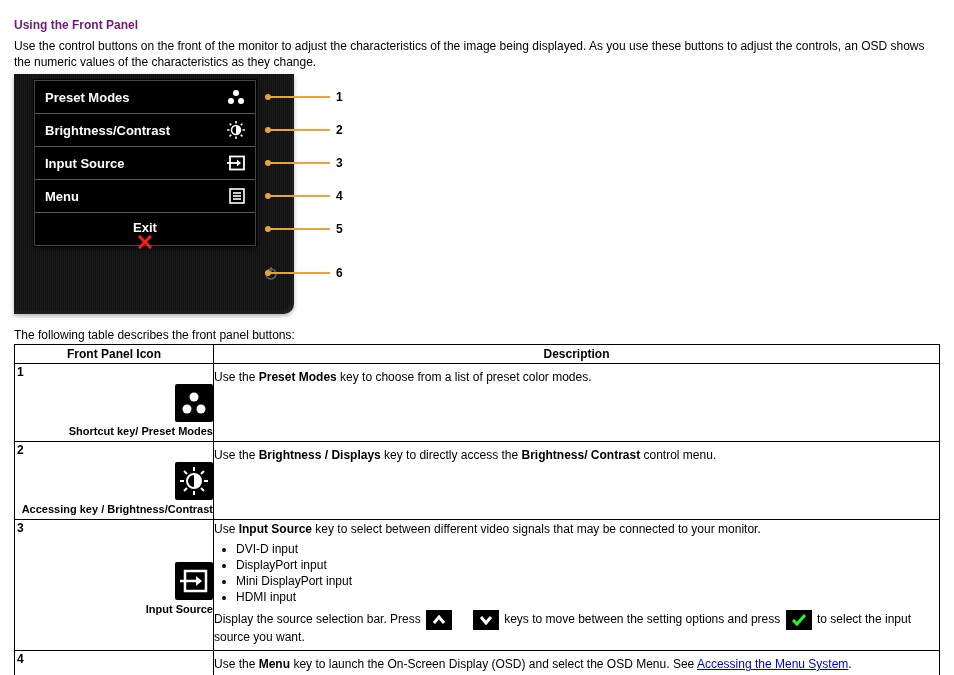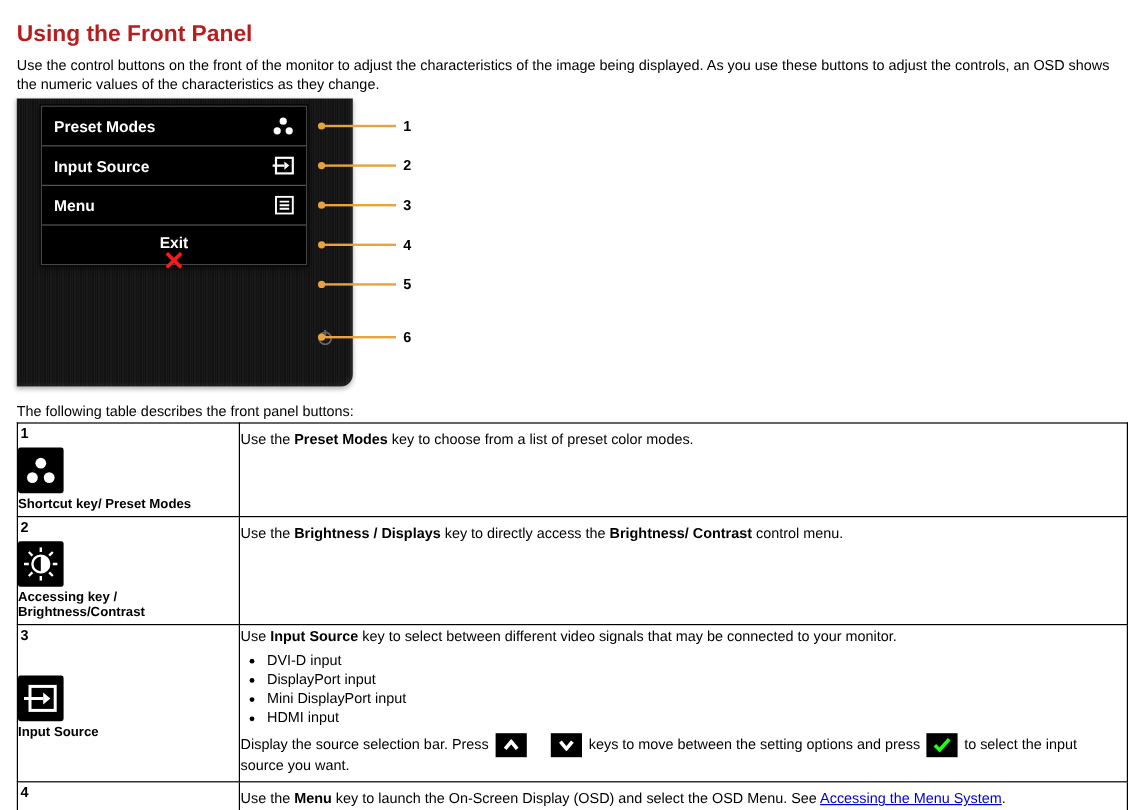--- a/index.html
+++ b/index.html
@@ -6,22 +6,22 @@
     margin: 0;
     padding: 14px;
     font-family: "Trebuchet MS", "Segoe UI", Arial, sans-serif;
     font-size: 12px;
     color: #000;
     background: #fff;
     width: 954px;
     box-sizing: border-box;
   }
   h2 {
-    color: #b91c1c;
-    font-size: 19px;
+    color: #701a75;
+    font-size: 12px;
     margin: 4px 0 6px 0;
     font-weight: bold;
   }
   .intro {
     line-height: 1.35;
     margin-bottom: 4px;
   }
 
   .panel-figure {
     position: relative;
@@ -100,21 +100,21 @@
     font-weight: bold;
     text-align: center;
     padding: 2px 4px;
   }
   .rownum {
     font-weight: bold;
     padding: 1px 2px;
     display: block;
   }
   .iconcell {
-    text-align: left;
+    text-align: right;
     padding-top: 4px;
   }
   .bigicon {
     width: 38px;
     height: 38px;
     background: #000;
     color: #fff;
     border-radius: 2px;
     display: inline-flex;
     align-items: center;
@@ -167,20 +167,39 @@
       <span>Preset Modes</span>
       <span>
         <svg width="18" height="16" viewBox="0 0 18 16">
             <circle cx="9" cy="4" r="3" fill="#fff"></circle>
             <circle cx="4" cy="12" r="3" fill="#fff"></circle>
             <circle cx="14" cy="12" r="3" fill="#fff"></circle>
           </svg>
       </span>
     </div>
     <div class="osd-row">
+      <span>Brightness/Contrast</span>
+      <span>
+        <svg width="18" height="18" viewBox="0 0 18 18">
+            <circle cx="9" cy="9" r="4.5" fill="none" stroke="#fff" stroke-width="1.5"></circle>
+            <path d="M9 4.5 A4.5 4.5 0 0 1 9 13.5 Z" fill="#fff"></path>
+            <g stroke="#fff" stroke-width="1.5">
+              <line x1="9" y1="0" x2="9" y2="2.5"></line>
+              <line x1="9" y1="15.5" x2="9" y2="18"></line>
+              <line x1="0" y1="9" x2="2.5" y2="9"></line>
+              <line x1="15.5" y1="9" x2="18" y2="9"></line>
+              <line x1="2.6" y1="2.6" x2="4.3" y2="4.3"></line>
+              <line x1="13.7" y1="13.7" x2="15.4" y2="15.4"></line>
+              <line x1="2.6" y1="15.4" x2="4.3" y2="13.7"></line>
+              <line x1="13.7" y1="4.3" x2="15.4" y2="2.6"></line>
+            </g>
+          </svg>
+      </span>
+    </div>
+    <div class="osd-row">
       <span>Input Source</span>
       <span>
         <svg width="18" height="16" viewBox="0 0 18 16">
             <rect x="3" y="1.5" width="14" height="13" fill="none" stroke="#fff" stroke-width="1.8"></rect>
             <line x1="0" y1="8" x2="10" y2="8" stroke="#fff" stroke-width="1.8"></line>
             <polygon points="10,4.5 14,8 10,11.5" fill="#fff"></polygon>
           </svg>
       </span>
     </div>
     <div class="osd-row">
@@ -235,20 +254,24 @@
   <div class="ld" style="top:198px;">
       <span class="ld-dot"></span>
       <span class="ld-num">6</span>
     </div>
 </div>
 
 <div class="caption">The following table describes the front panel buttons:</div>
 
 <table class="fp">
   <tbody>
+      <tr>
+    <th style="width:190px;">Front Panel Icon</th>
+    <th>Description</th>
+  </tr>
 
   <tr>
     <td>
       <span class="rownum">1</span>
       <div class="iconcell">
         <div class="bigicon">
           <svg width="26" height="24" viewBox="0 0 26 24">
                 <circle cx="13" cy="6" r="4.5" fill="#fff"></circle>
                 <circle cx="6" cy="18" r="4.5" fill="#fff"></circle>
                 <circle cx="20" cy="18" r="4.5" fill="#fff"></circle>

